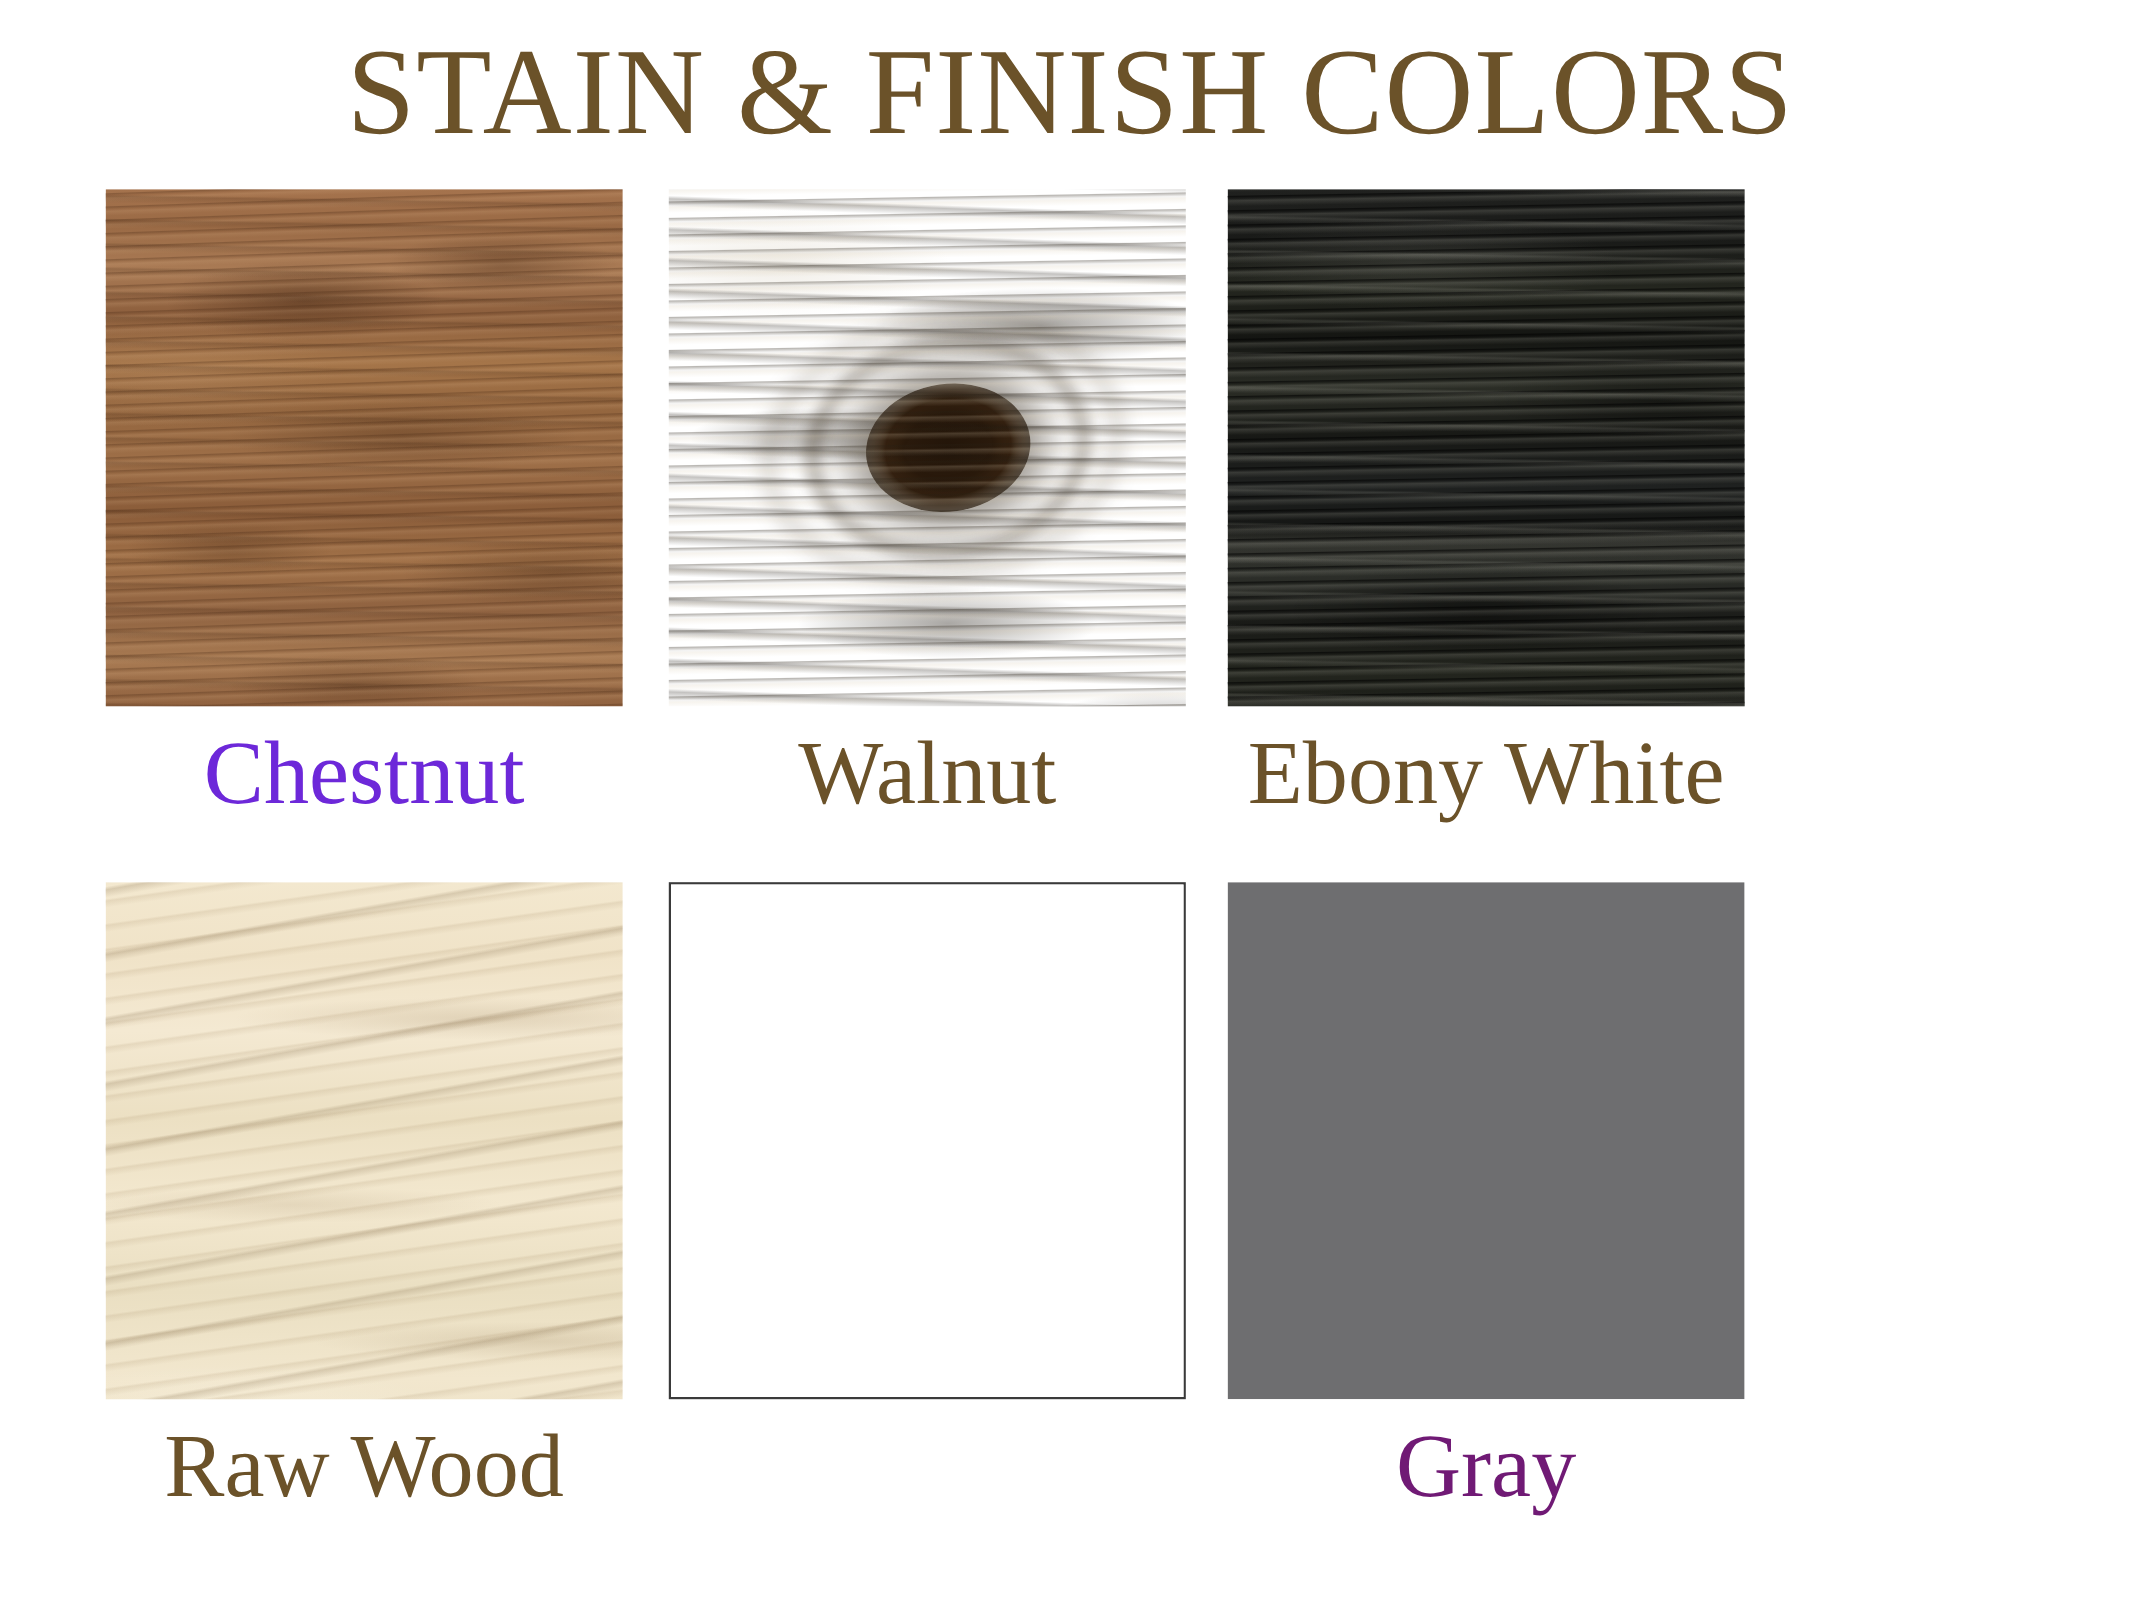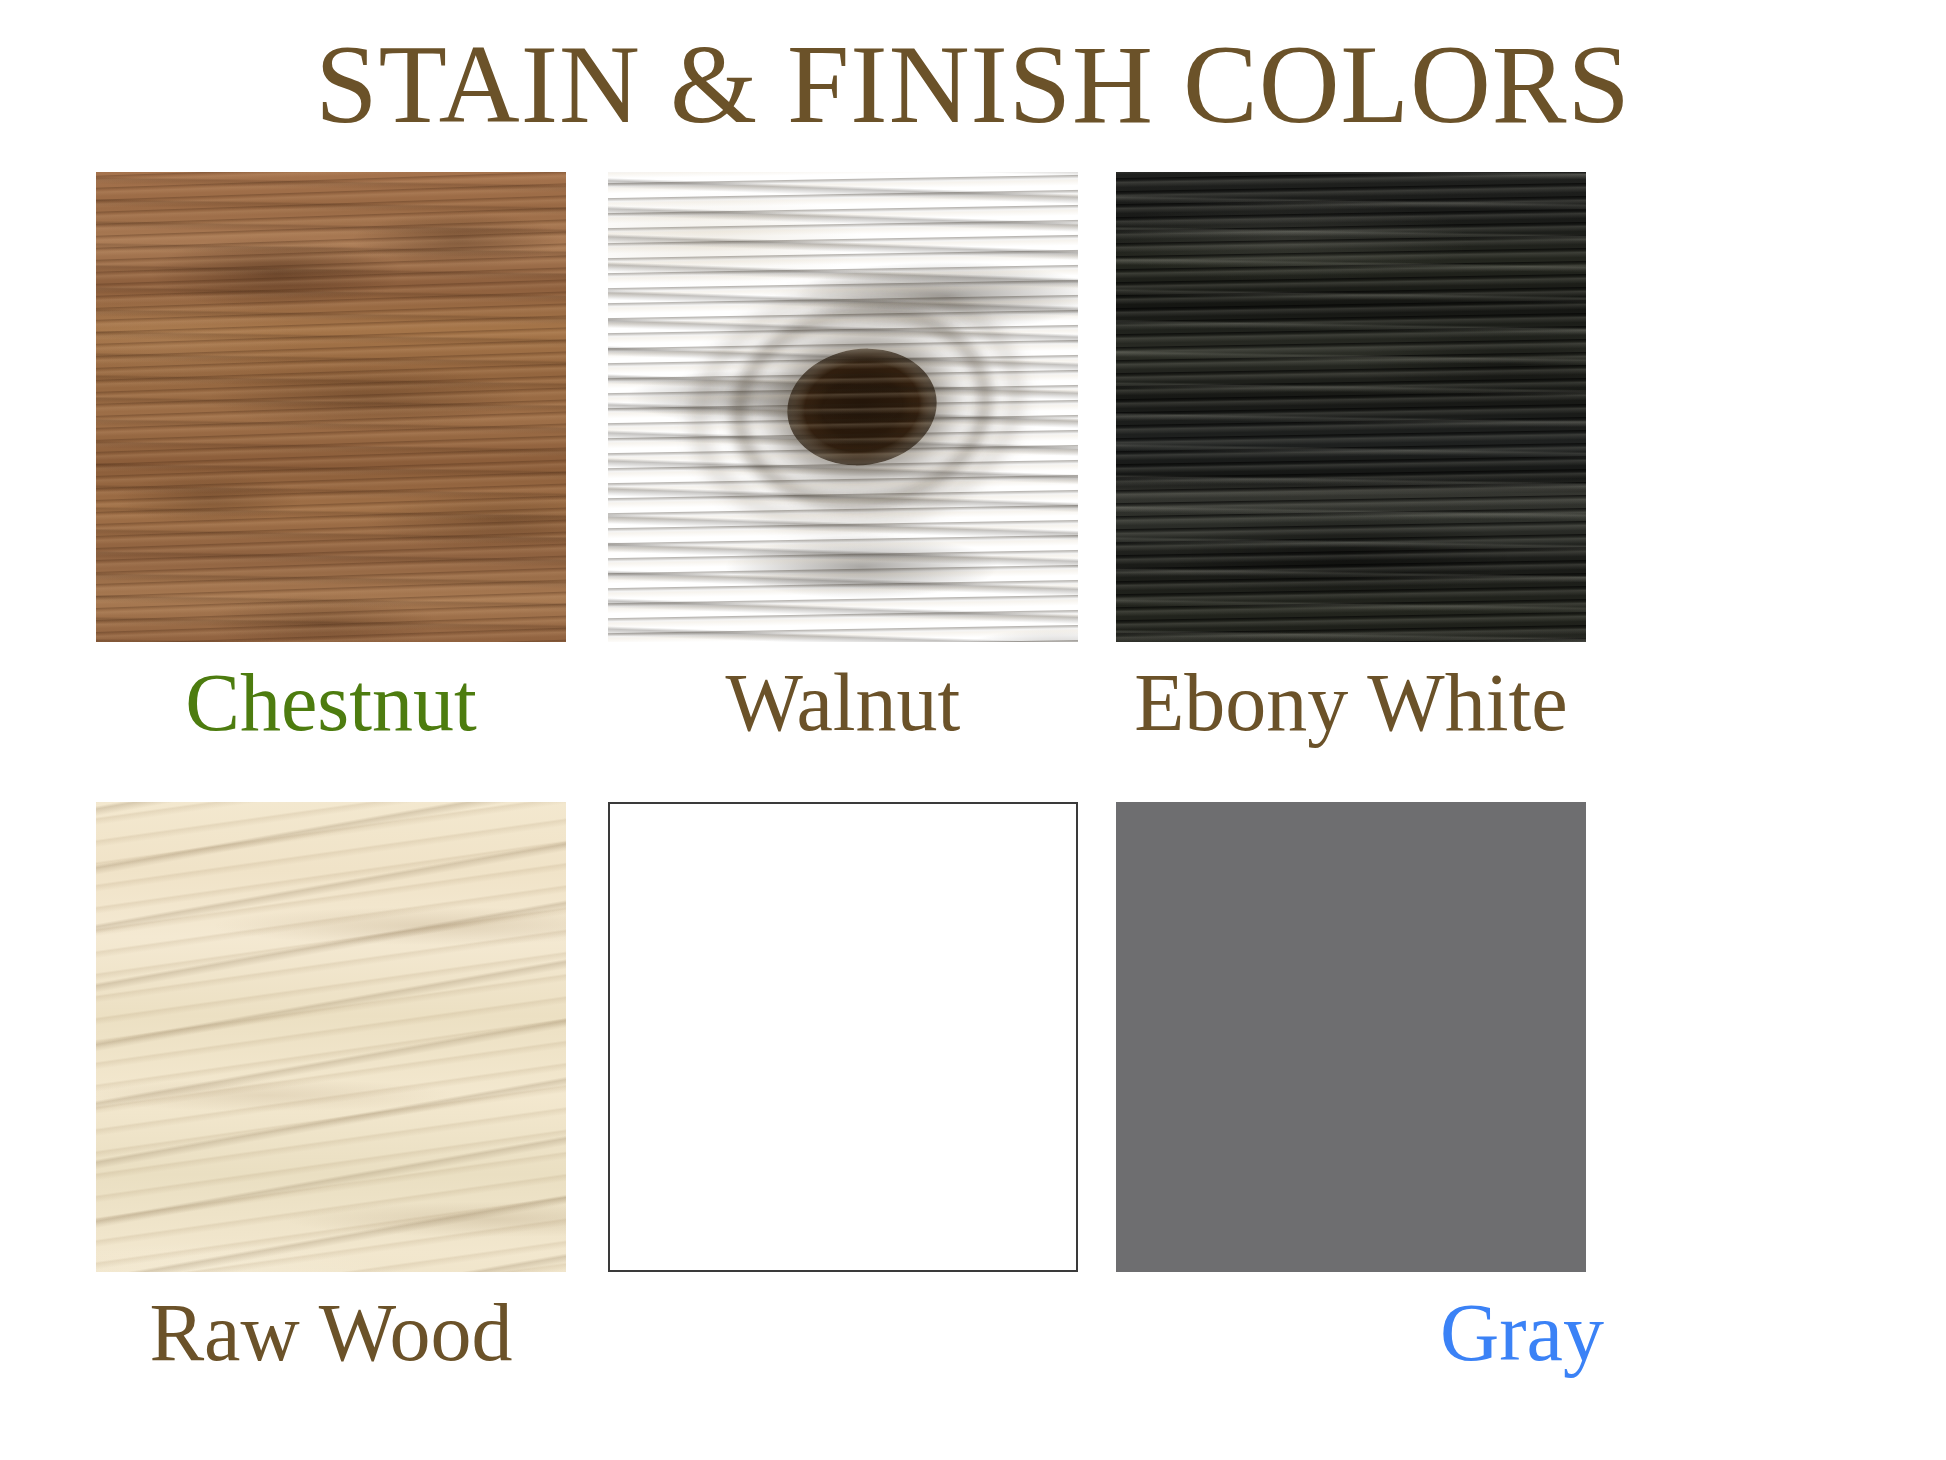--- a/index.html
+++ b/index.html
@@ -307,21 +307,21 @@
 
     <div class="swatch-row">
 
       <div class="swatch-cell col0">
         <div class="swatch-box">
           <div class="chestnut-base tex"></div>
           <div class="chestnut-blotch tex"></div>
           <div class="chestnut-g1"></div>
           <div class="chestnut-g2"></div>
         </div>
-        <div class="swatch-label" style="color: #4d7c0f;">Chestnut</div>
+        <div class="swatch-label" style="color: #6d28d9;">Chestnut</div>
       </div>
 
       <div class="swatch-cell col1">
         <div class="swatch-box">
           <div class="walnut-base tex"></div>
           <div class="walnut-blotch tex"></div>
           <div class="walnut-knot-ring2"></div>
           <div class="walnut-knot-ring"></div>
           <div class="walnut-knot"></div>
           <div class="walnut-g1"></div>
@@ -357,19 +357,19 @@
       <div class="swatch-cell col1">
         <div class="swatch-box bordered" style="border-color: rgb(58, 58, 58);">
           <div class="solid-fill" id="fill-white" style="background: rgb(255, 255, 255);"></div>
         </div>
       </div>
 
       <div class="swatch-cell col2">
         <div class="swatch-box">
           <div class="solid-fill" id="fill-gray" style="background: rgb(110, 110, 112);"></div>
         </div>
-        <div class="swatch-label" style="color: #3b82f6; text-align: right;">Gray</div>
+        <div class="swatch-label" style="color: #701a75;">Gray</div>
       </div>
 
     </div>
 
   </div>
 </div>
 
 </body></html>

